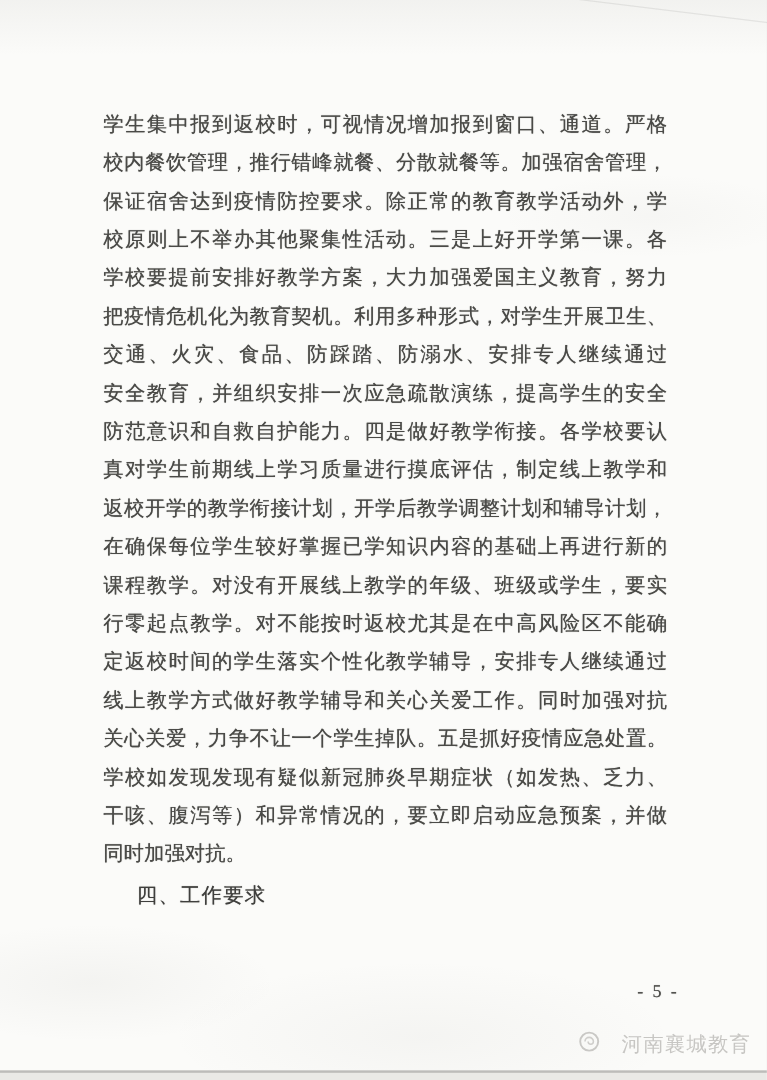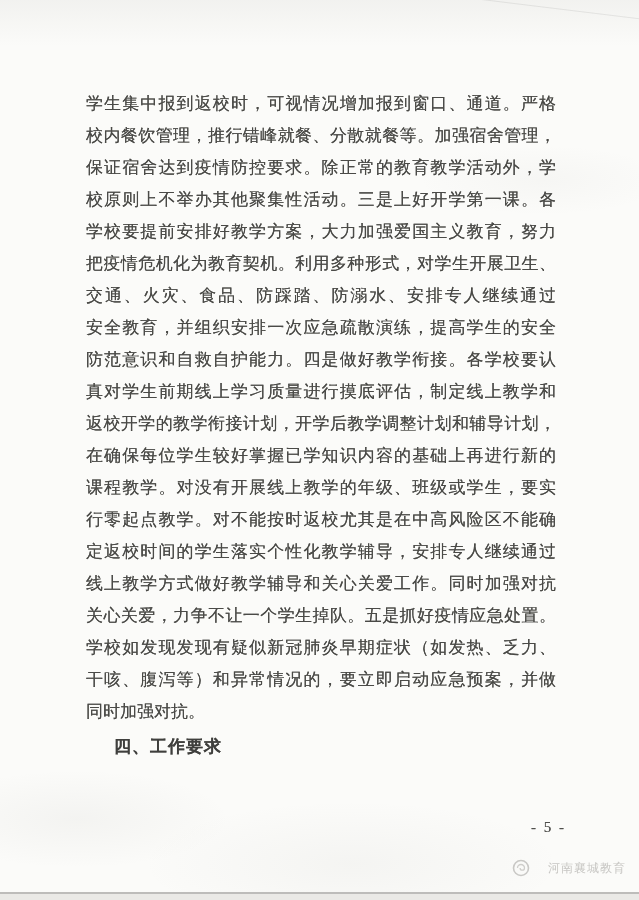--- a/index.html
+++ b/index.html
@@ -47,21 +47,21 @@
     height: 32px;
     overflow: hidden;
   }
   .line.last-line {
     text-align-last: left;
   }
   .heading {
     margin-top: 3px;
     padding-left: 28px;
     font-family: "Liberation Sans", sans-serif;
-    font-weight: bold;
+    font-weight: normal;
     font-size: 17px;
     letter-spacing: 1px;
     color: #3f3f3d;
     text-align: center;
     text-align-last: left;
     height: 32px;
   }
   .page-number {
     position: absolute;
     left: 531px;
@@ -69,24 +69,24 @@
     font-size: 15px;
     letter-spacing: 2px;
     color: #4e4e4b;
     text-shadow: 0 0 0.6px rgba(78,78,75,0.8);
   }
   .watermark {
     position: absolute;
     right: 13px;
     top: 859px;
     display: flex;
-    align-items: flex-end;
+    align-items: flex-start;
     gap: 18px;
     color: #c7c6c3;
-    font-size: 12px;
+    font-size: 17px;
     letter-spacing: 1px;
     font-family: "Liberation Sans", sans-serif;
   }
   .watermark .logo {
     width: 18px;
     height: 18px;
     flex: 0 0 auto;
   }
   .footer-strip {
     position: absolute;

